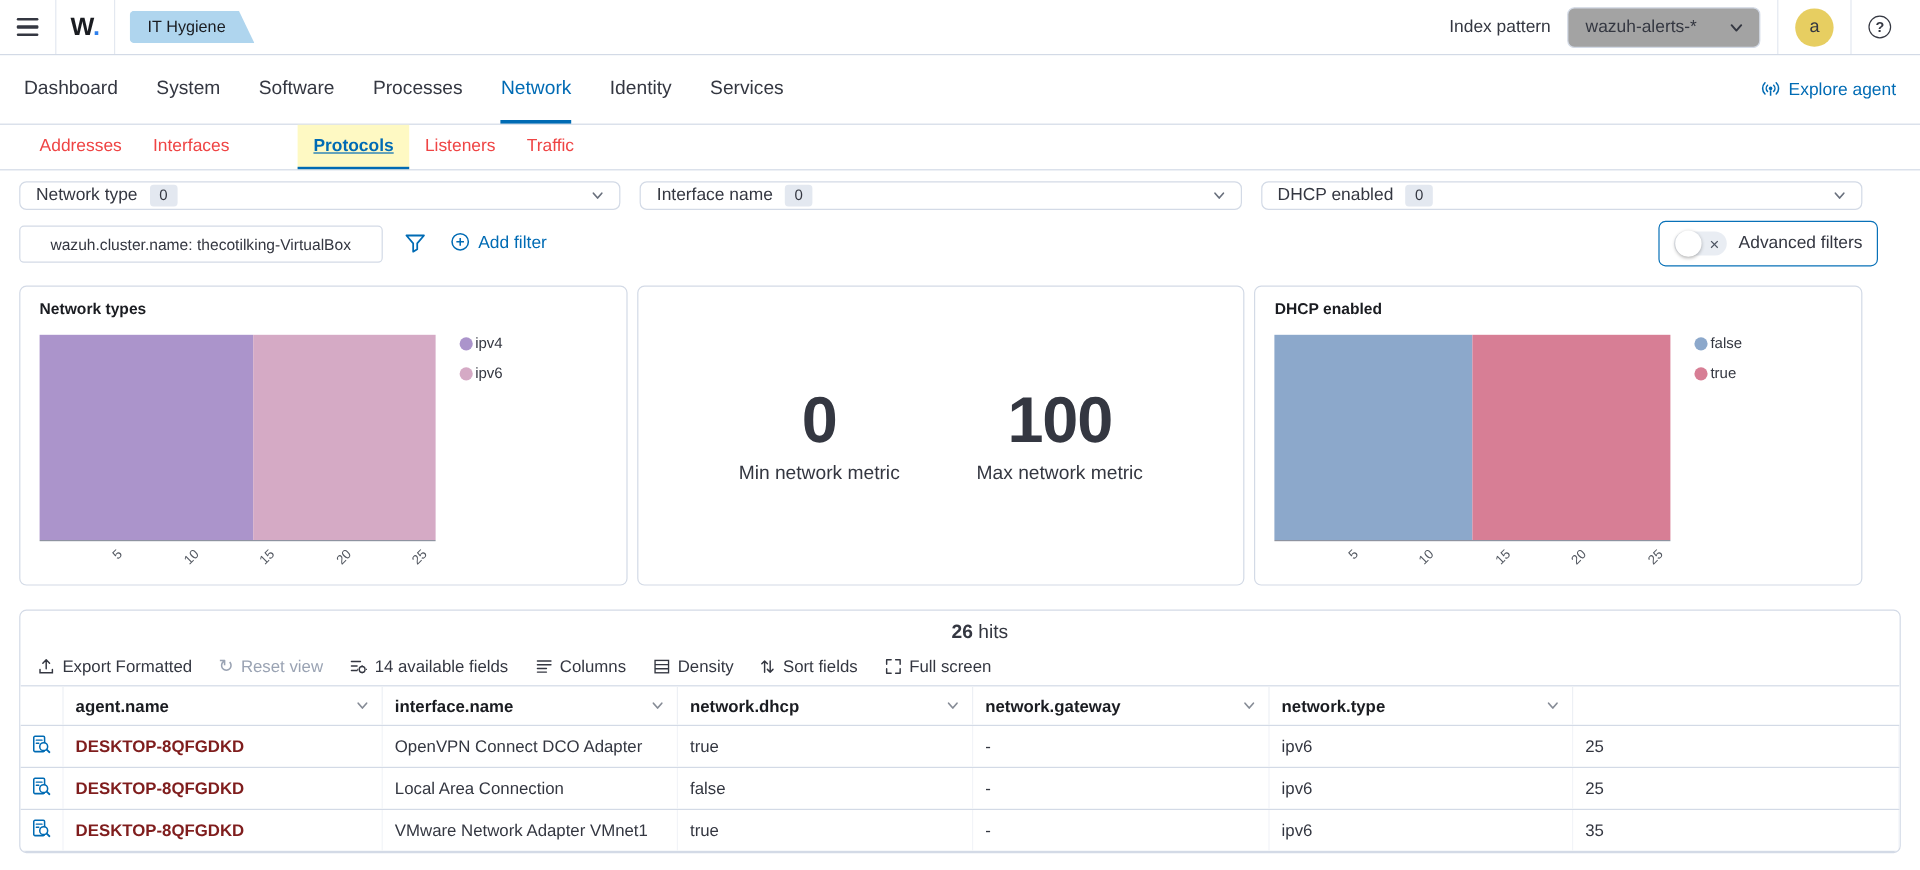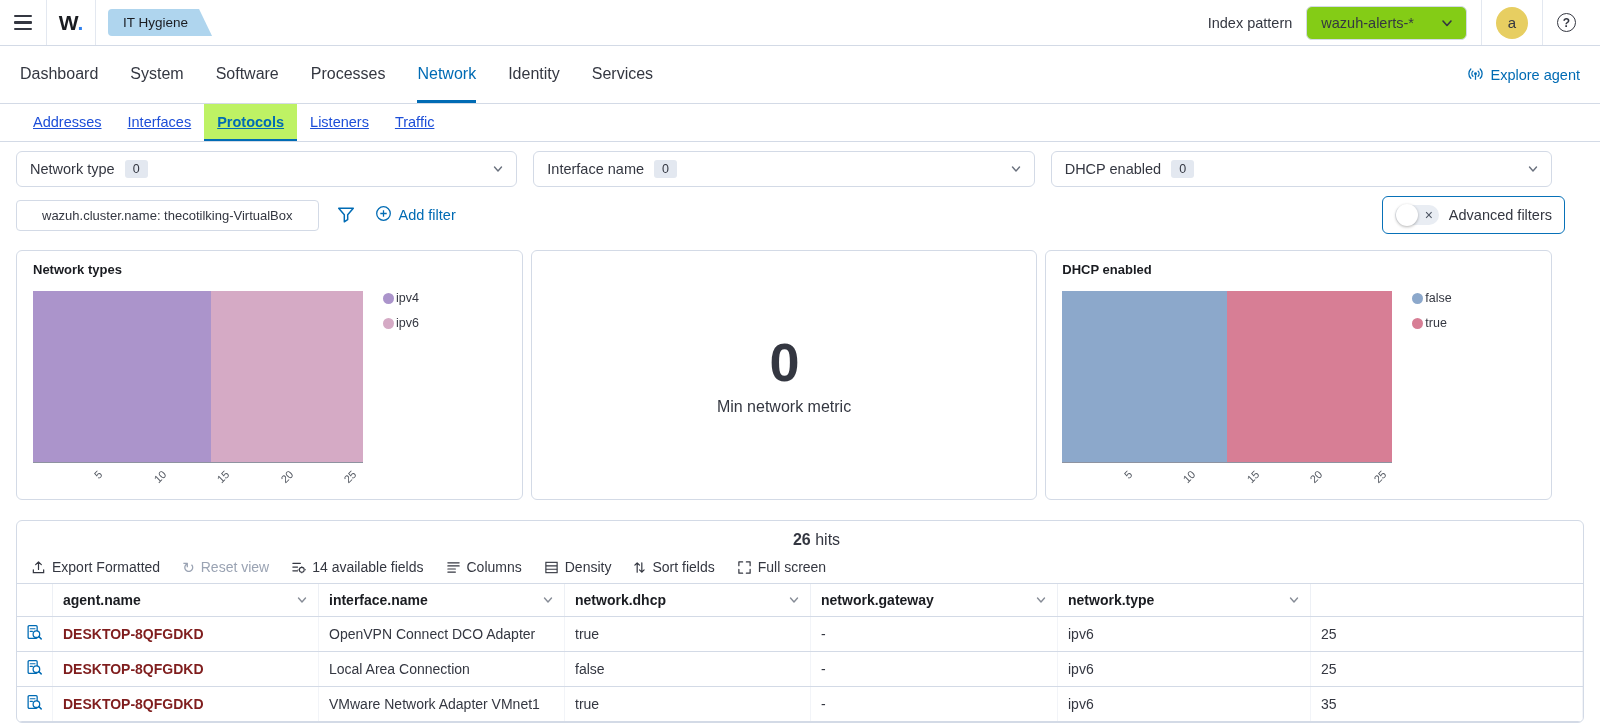--- a/index.html
+++ b/index.html
@@ -12,43 +12,43 @@
   .hamburger { width:46px; height:45px; display:flex; flex-direction:column; justify-content:center; align-items:center; gap:4px; cursor:pointer; }
   .hamburger i { display:block; width:18px; height:2.4px; background:#343741; border-radius:1px; }
   .vdiv { width:1px; height:45px; background:#E3E8F0; }
   .logo { width:48px; text-align:center; font-size:21px; font-weight:700; color:#1a1c21; letter-spacing:0; }
   .logo .dot { color:#2f80ed; }
   .app-badge { margin-left:12px; height:27px; line-height:27px; background:#AFD5EE; color:#1a1c21;
     font-size:13.5px; padding:0 24px 0 15px; border-radius:4px 0 0 4px;
     clip-path:polygon(0 0, calc(100% - 13px) 0, 100% 100%, 0 100%); }
   .top-spacer { flex:1; }
   .idx-label { font-size:14.5px; color:#343741; margin-right:14px; }
-  .idx-select { display:flex; align-items:center; gap:26px; border:1px solid #D3DAE6; background:#84cc16;
+  .idx-select { display:flex; align-items:center; gap:26px; border:1px solid #D3DAE6; background:#a3a3a3;
     border-radius:6px; height:34px; padding:0 12px 0 14px; font-size:14.5px; cursor:pointer; margin-right:14px; }
   .avatar { width:32px; height:32px; border-radius:50%; background:#E7CE61; color:#343741; font-size:15px;
     display:flex; align-items:center; justify-content:center; margin:0 14px; cursor:pointer; }
   .help { width:19px; height:19px; border:1.5px solid #343741; border-radius:50%; font-size:12px; font-weight:700;
     display:flex; align-items:center; justify-content:center; margin:0 10px 0 14px; cursor:pointer; }
 
   
   .tabs { height:58px; display:flex; align-items:stretch; border-bottom:1px solid #D3DAE6; padding:0 20px; }
   .tab { display:flex; align-items:center; margin-right:32px; font-size:16px; color:#343741; cursor:pointer;
     border-bottom:3px solid transparent; padding-top:2px; }
   .tab.active { color:#006BB4; border-bottom-color:#006BB4; font-weight:500; }
   .tabs .right { margin-left:auto; display:flex; align-items:center; gap:7px; color:#006BB4; font-size:14.5px; cursor:pointer; }
 
   
   .subtabs { height:38px; display:flex; align-items:stretch; border-bottom:1px solid #D3DAE6; padding:0 20px; }
-  .subtab { display:flex; align-items:center; padding:0 13px; font-size:14.5px; color:#1d4ed8; cursor:pointer;
-    border-bottom:2px solid transparent;text-decoration:underline; }
-  .subtab.active { background:#bef264; color:#006BB4; font-weight:600; text-decoration:underline; border-bottom-color:#006BB4; }
+  .subtab { display:flex; align-items:center; padding:0 13px; font-size:14.5px; color:#ef4444; cursor:pointer;
+    border-bottom:2px solid transparent; }
+  .subtab.active { background:#fef9c3; color:#006BB4; font-weight:600; text-decoration:underline; border-bottom-color:#006BB4;margin-left:44px; }
 
   
   .filter-selects { display:flex; gap:16px; margin:9px 48px 0 16px; }
-  .select-box { flex:1; height:36px; border:1px solid #D3DAE6; border-radius:6px; background:#fff;
+  .select-box { flex:1; height:24px; border:1px solid #D3DAE6; border-radius:6px; background:#fff;
     display:flex; align-items:center; padding:0 12px 0 13px; cursor:pointer; }
   .select-box .lbl { font-size:14.5px; color:#343741; }
   .count-badge { background:#E3E8F0; border-radius:3px; font-size:12.5px; padding:2px 8px; margin-left:10px; color:#343741; }
   .select-box .chev { margin-left:auto; display:flex; }
 
   
   .filter-row { display:flex; align-items:center; margin:9px 35px 0 16px; height:38px; }
   .pill { border:1px solid #D3DAE6; border-radius:4px; background:#fff; font-size:13px; color:#343741;
     padding:7px 25px; cursor:pointer; }
   .funnel { margin-left:18px; display:flex; cursor:pointer; }
@@ -241,20 +241,24 @@
             </div>
           </div>
         </div>
       </div>
     <div class="panel">
         <div class="metric-panel-body">
           <div class="metric">
             <div class="val">0</div>
             <div class="lab">Min network metric</div>
           </div>
+          <div class="metric">
+            <div class="val">100</div>
+            <div class="lab">Max network metric</div>
+          </div>
         </div>
       </div>
     <div class="panel">
         <div class="panel-title">DHCP enabled</div>
         <div class="chart-body">
           <div class="bar-wrap">
             <div class="bar-stack">
               <div class="bar-seg" style="width: 50%; background: rgb(140, 168, 203);"></div>
               <div class="bar-seg" style="width: 50%; background: rgb(215, 126, 149);"></div>
             </div>

